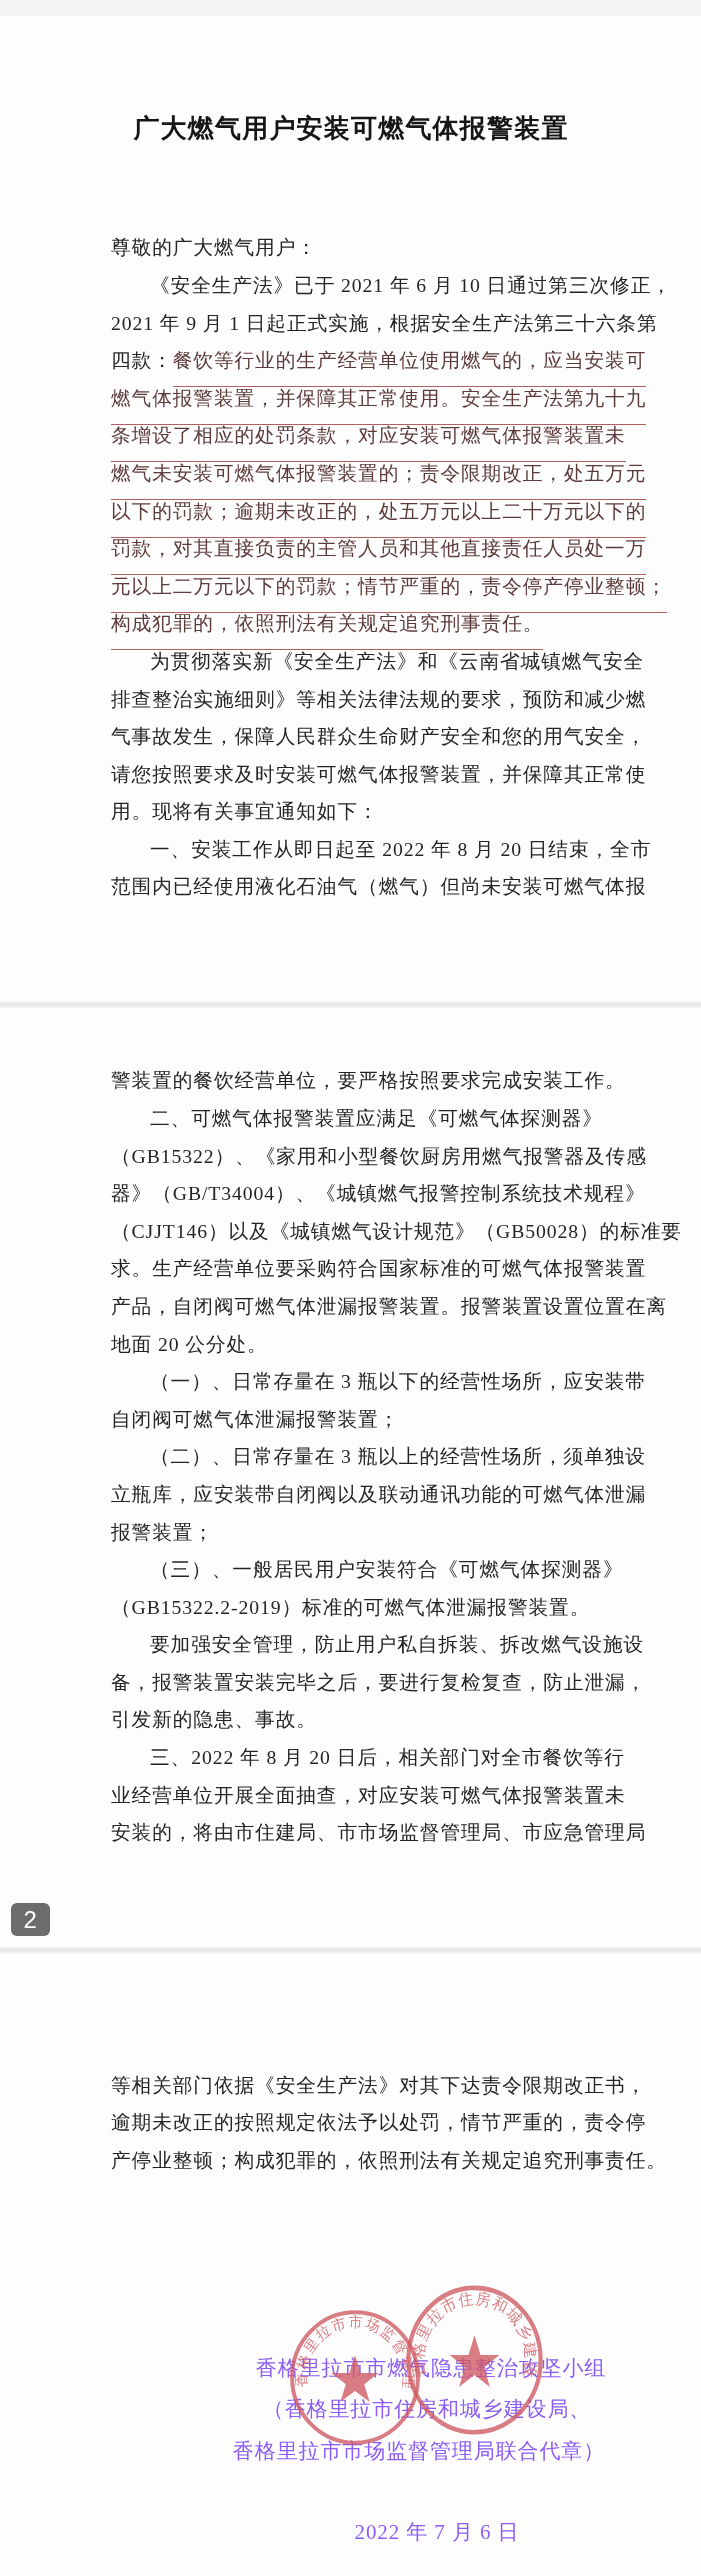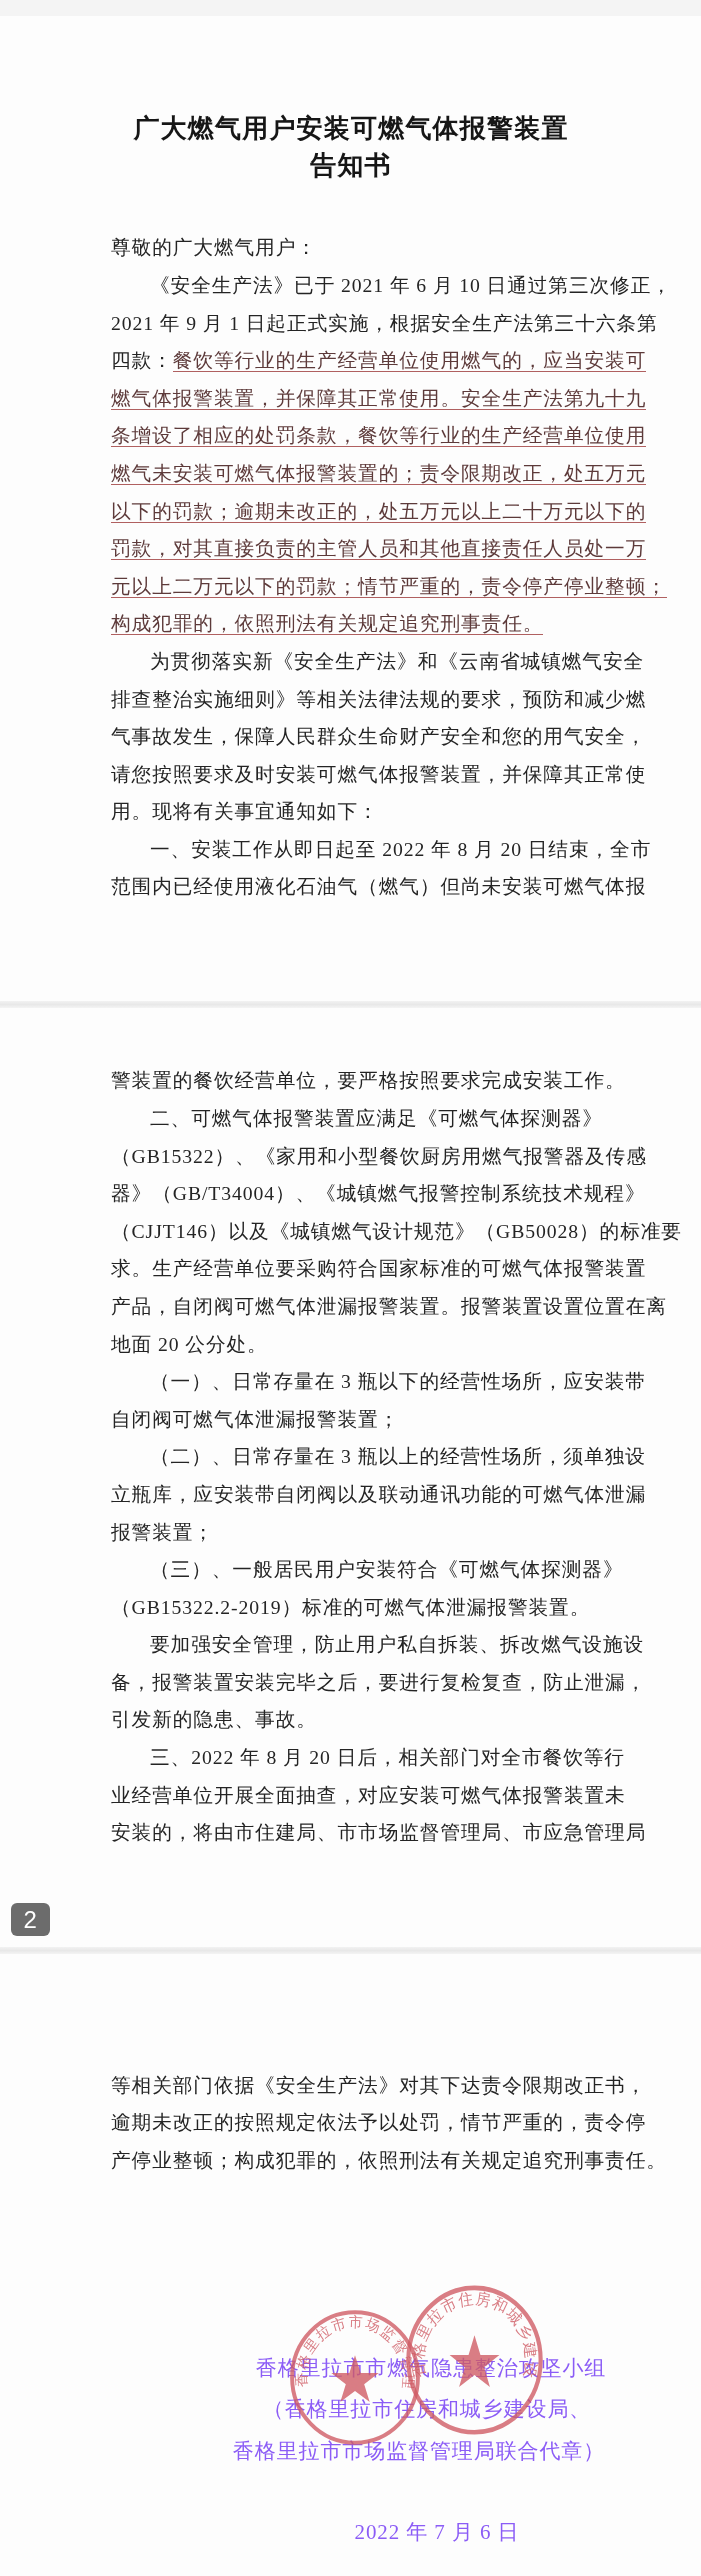--- a/index.html
+++ b/index.html
@@ -15,21 +15,21 @@
     white-space:nowrap;line-height:29px;
   }
   .line{
     position:absolute;left:111px;height:26px;line-height:26px;
     white-space:nowrap;font-size:19.7px;letter-spacing:0.9px;
   }
   .line.indent{left:150px;}
   .em{
     color:var(--emphasis-text,#5d3a3a);
     border-bottom:1.8px solid var(--emphasis-underline,#b06060);
-    padding-bottom:0;
+    padding-bottom:15px;
   }
   .divider{
     position:absolute;left:0;width:100%;height:6.6px;
     background:linear-gradient(#f2f2f2,var(--divider,#e8e8e8) 50%,#f4f4f4);
   }
   .page-badge{
     position:absolute;left:10.7px;top:1887px;width:39px;height:33px;
     background:var(--badge-background,#6c6c6c);border-radius:6px;
     color:var(--badge-text,#fff);font-family:"Liberation Sans","DejaVu Sans",sans-serif;
     font-size:24px;display:flex;align-items:center;justify-content:center;
@@ -42,29 +42,28 @@
   .stamp circle{stroke:var(--stamp-red,#cf5a63);}
   .stamp polygon{fill:var(--stamp-red,#cf5a63);}
   .stamp text{fill:var(--stamp-red,#cf5a63);}
 </style>
 </head>
 <body>
 
 <div id="canvas" style="--page-background: #fdfdfd; --divider: #e8e8e8; --body-text: #242424; --emphasis-text: #5d3a3a; --emphasis-underline: #b06060; --stamp-red: #cf5a63; --badge-background: #6c6c6c; --badge-text: #ffffff;">
 
   <div class="title" style="top:98px">广大燃气用户安装可燃气体报警装置</div>
-  <div class="title" style="top:135px">告知书</div>
 
   <div id="body-lines">
       <div class="line" style="top: 218px;"><span>尊敬的广大燃气用户：</span></div>
       <div class="line indent" style="top: 256px;"><span>《安全生产法》已于 2021 年 6 月 10 日通过第三次修正，</span></div>
       <div class="line" style="top: 294px;"><span>2021 年 9 月 1 日起正式实施，根据安全生产法第三十六条第</span></div>
       <div class="line" style="top: 331px;"><span>四款：</span><span class="em">餐饮等行业的生产经营单位使用燃气的，应当安装可</span></div>
       <div class="line" style="top: 369px;"><span class="em">燃气体报警装置，并保障其正常使用。安全生产法第九十九</span></div>
-      <div class="line" style="top: 406px;"><span class="em">条增设了相应的处罚条款，餐饮等行业的生产经营单位使用</span></div>
+      <div class="line" style="top: 406px;"><span class="em">条增设了相应的处罚条款，对应安装可燃气体报警装置未</span></div>
       <div class="line" style="top: 444px;"><span class="em">燃气未安装可燃气体报警装置的；责令限期改正，处五万元</span></div>
       <div class="line" style="top: 482px;"><span class="em">以下的罚款；逾期未改正的，处五万元以上二十万元以下的</span></div>
       <div class="line" style="top: 519px;"><span class="em">罚款，对其直接负责的主管人员和其他直接责任人员处一万</span></div>
       <div class="line" style="top: 557px; text-align: center;"><span class="em">元以上二万元以下的罚款；情节严重的，责令停产停业整顿；</span></div>
       <div class="line" style="top: 594px;"><span class="em">构成犯罪的，依照刑法有关规定追究刑事责任。</span></div>
       <div class="line indent" style="top: 632px;"><span>为贯彻落实新《安全生产法》和《云南省城镇燃气安全</span></div>
       <div class="line" style="top: 670px;"><span>排查整治实施细则》等相关法律法规的要求，预防和减少燃</span></div>
       <div class="line" style="top: 707px;"><span>气事故发生，保障人民群众生命财产安全和您的用气安全，</span></div>
       <div class="line" style="top: 745px;"><span>请您按照要求及时安装可燃气体报警装置，并保障其正常使</span></div>
       <div class="line" style="top: 782px;"><span>用。现将有关事宜通知如下：</span></div>

